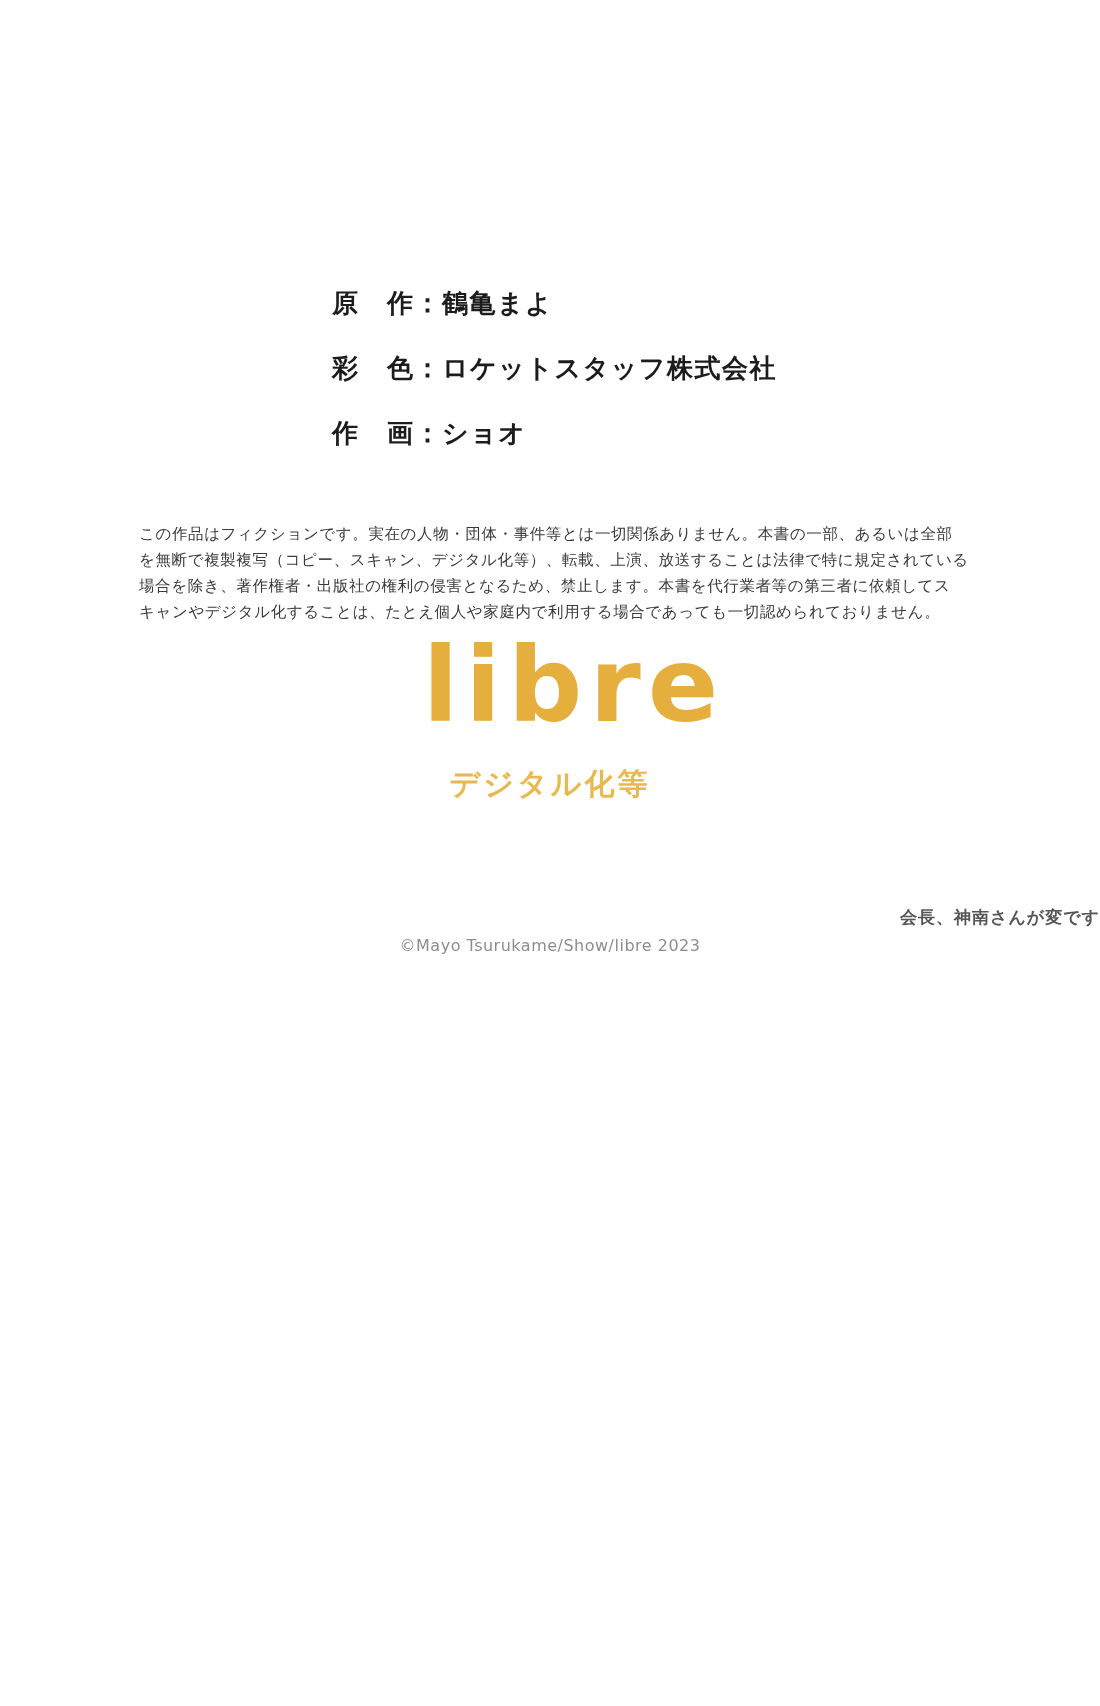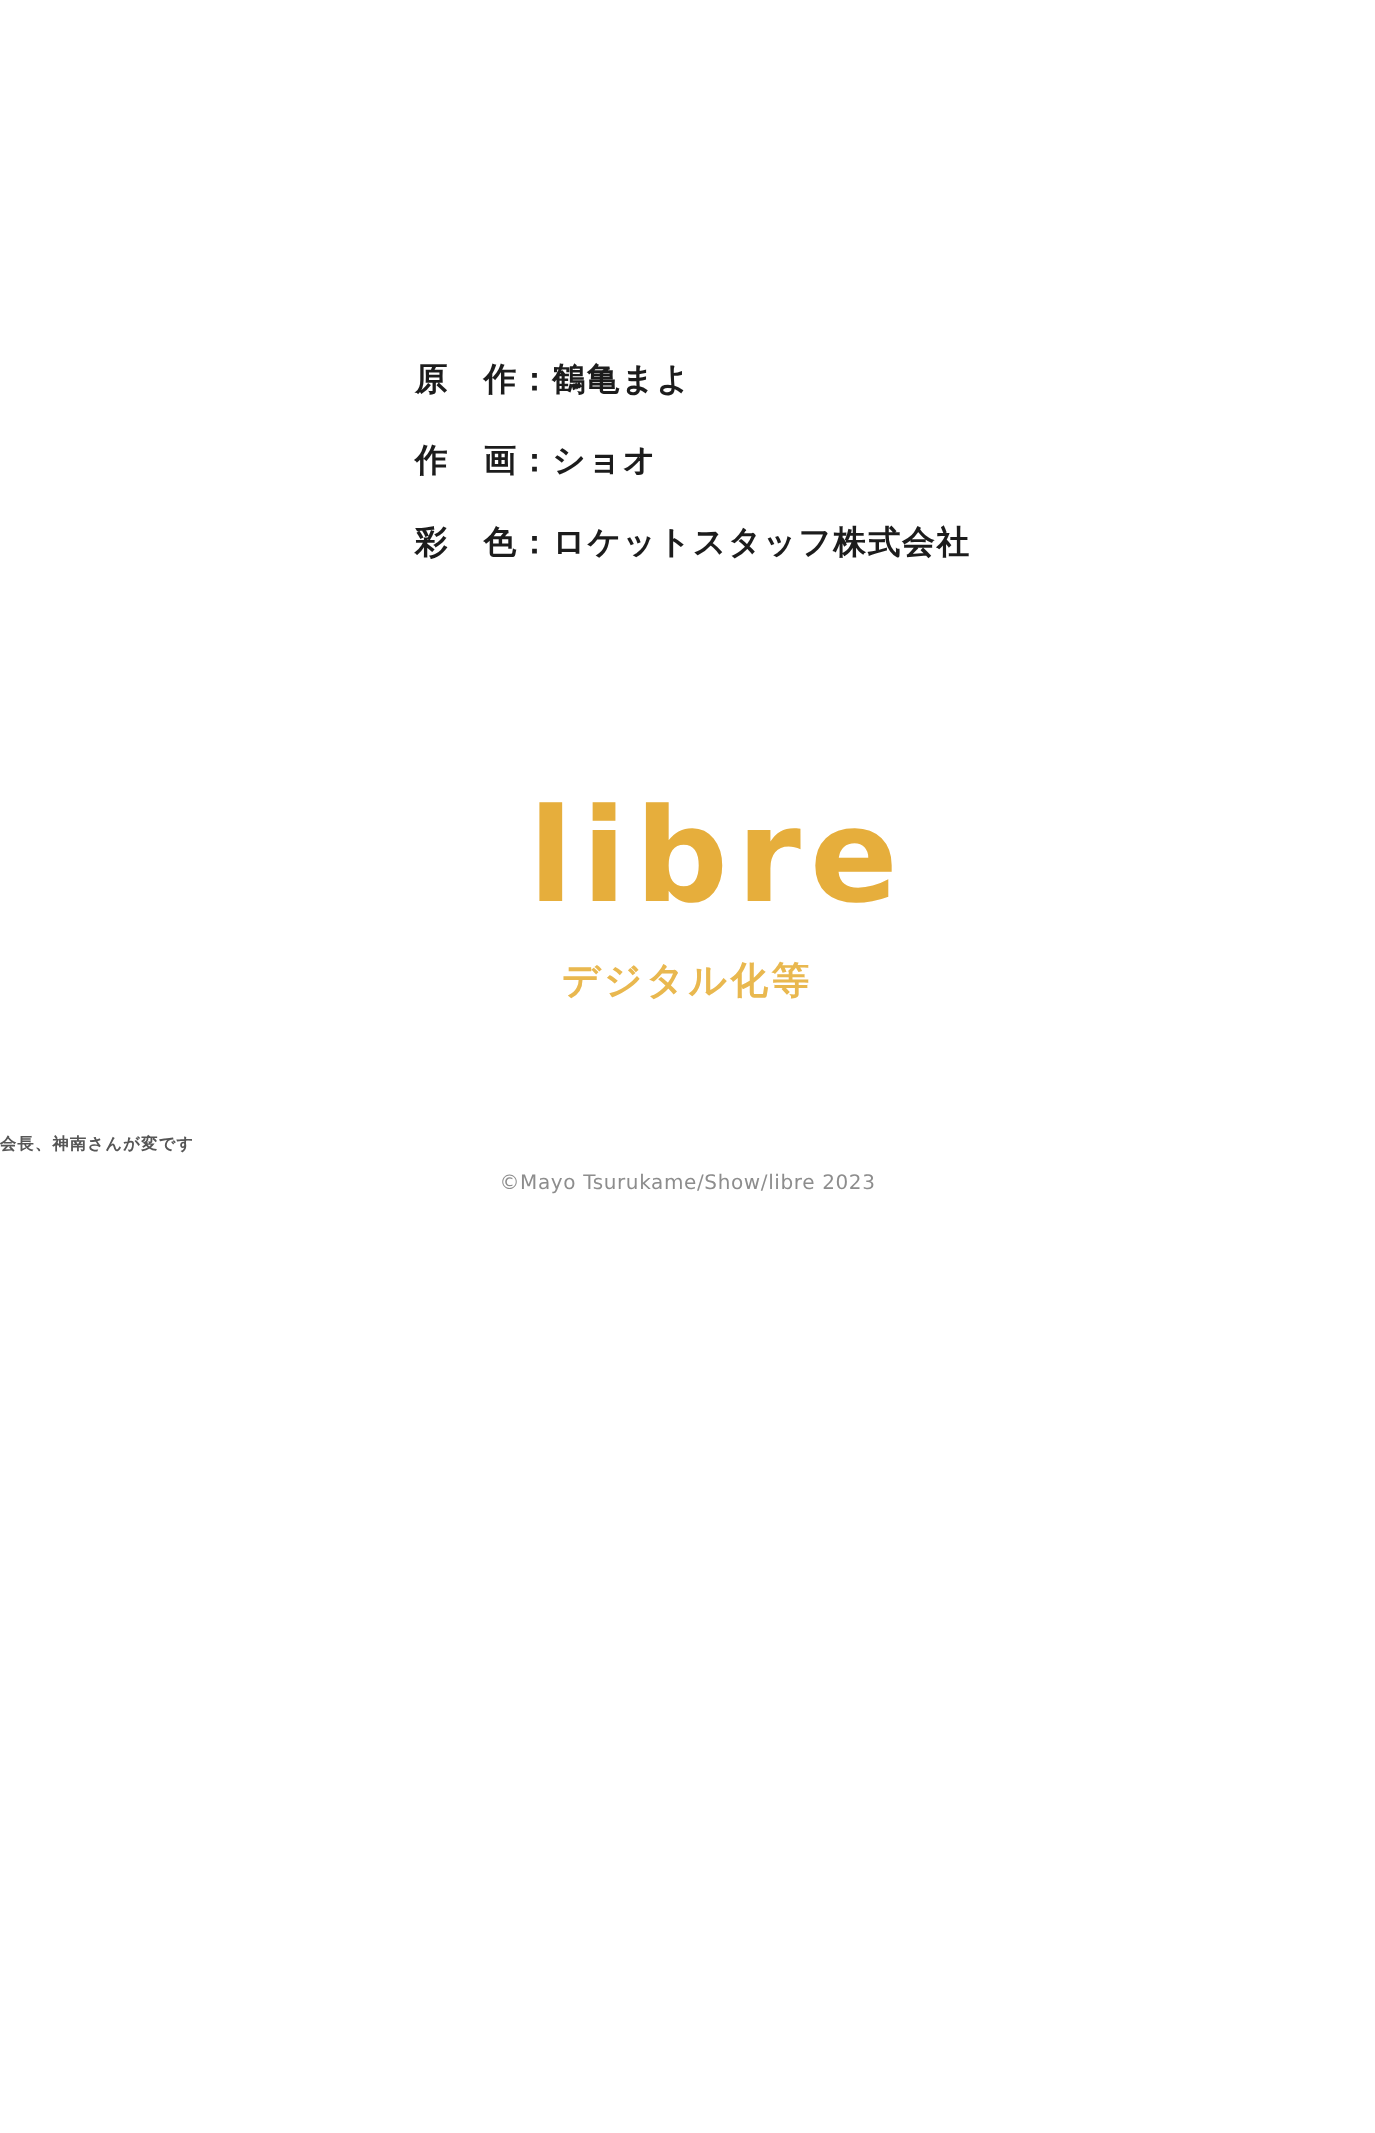--- a/index.html
+++ b/index.html
@@ -82,22 +82,22 @@
     font-weight: bold;
     letter-spacing: 0.5px;
     color: #2e2e2e;
   }
   
   .book-title {
     position: absolute;
     top: 906px;
     left: 0;
     width: 100%;
-    text-align: left;
-    font-size: 13px;
+    text-align: right;
+    font-size: 17px;
     font-weight: bold;
     letter-spacing: 1px;
     color: #565656;
   }
   
   .copyright {
     position: absolute;
     top: 936px;
     left: 0;
     width: 100%;
@@ -107,24 +107,30 @@
     color: #8d8d8d;
   }
 </style>
 </head>
 <body>
 
 <div class="page">
 
   <div class="credits">
     <div class="credit-line">原　作：鶴亀まよ</div>
+    <div class="credit-line">彩　色：ロケットスタッフ株式会社</div>
     <div class="credit-line">作　画：ショオ</div>
-    <div class="credit-line">彩　色：ロケットスタッフ株式会社</div>
   </div>
 
+  <div class="disclaimer">
+    <div class="disclaimer-line">この作品はフィクションです。実在の人物・団体・事件等とは一切関係ありません。本書の一部、あるいは全部</div>
+    <div class="disclaimer-line">を無断で複製複写（コピー、スキャン、デジタル化等）、転載、上演、放送することは法律で特に規定されている</div>
+    <div class="disclaimer-line">場合を除き、著作権者・出版社の権利の侵害となるため、禁止します。本書を代行業者等の第三者に依頼してス</div>
+    <div class="disclaimer-line">キャンやデジタル化することは、たとえ個人や家庭内で利用する場合であっても一切認められておりません。</div>
+  </div>
 
   <div class="logo">libre</div>
 
   <div class="company">デジタル化等</div>
 
 
   <div class="book-title">会長、神南さんが変です</div>
 
   <div class="copyright">©Mayo Tsurukame/Show/libre 2023</div>
 

